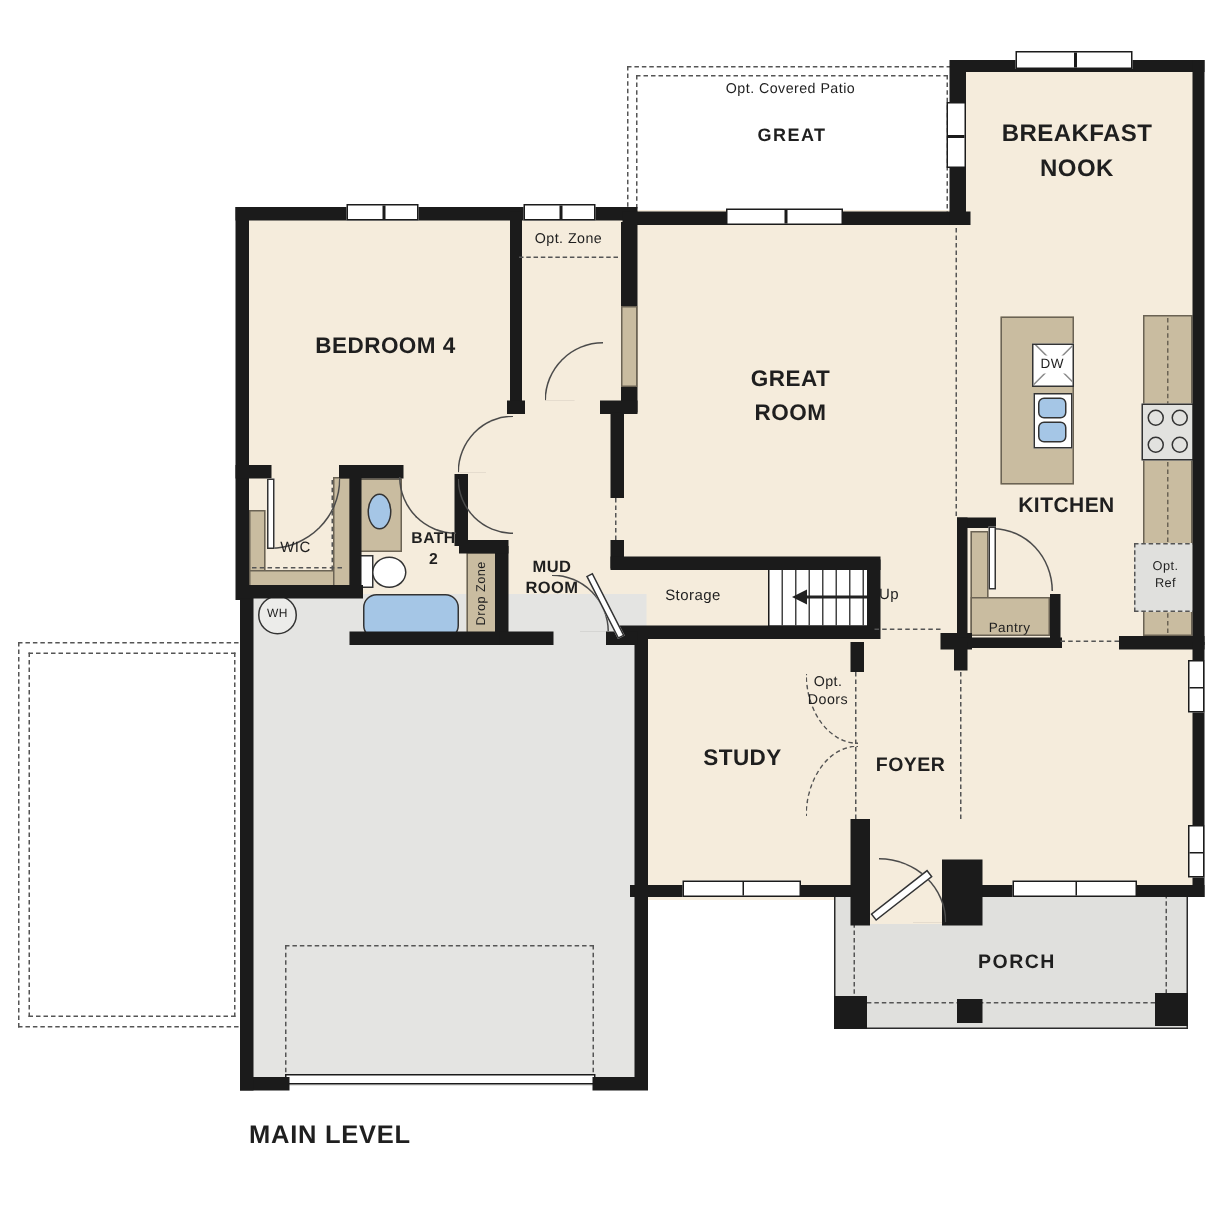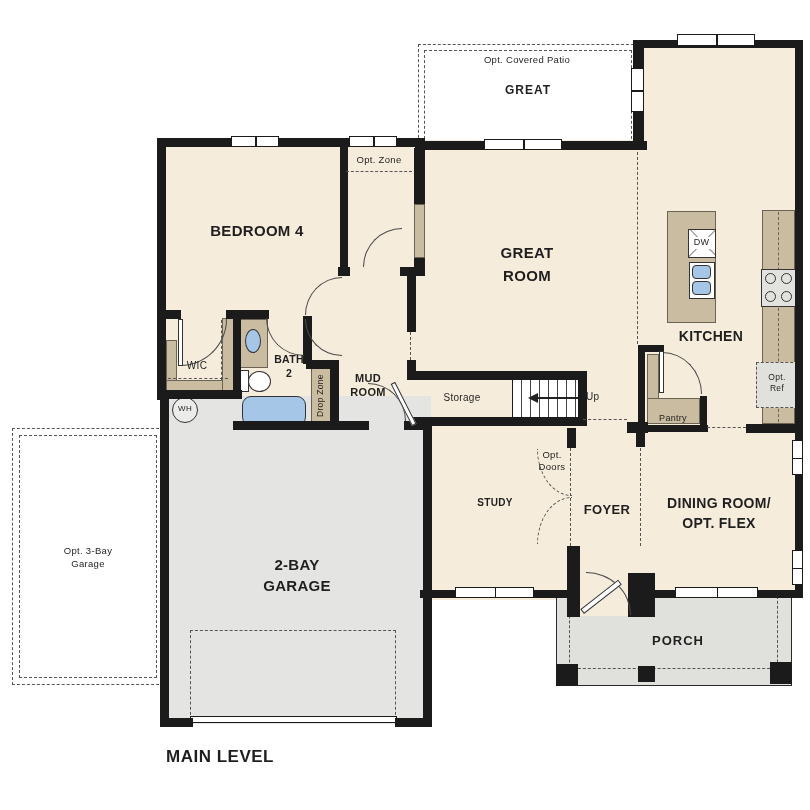--- a/index.html
+++ b/index.html
@@ -195,43 +195,39 @@
   <div class="leaf" style="left:412px;top:379px;width:5px;height:47px;transform:rotate(-27deg);transform-origin:bottom left;"></div>
   <div class="arc a-bl" style="left:662px;top:352px;width:40px;height:42px;"></div>
   <div class="leaf" style="left:659px;top:351px;width:5px;height:42px;"></div>
   <div class="arc a-bl" style="left:586px;top:572px;width:45px;height:43px;"></div>
   <div class="leaf" style="left:584px;top:608px;width:48px;height:6px;transform:rotate(-38deg);transform-origin:bottom left;"></div>
   <div class="arc a-tr a-dash" style="left:537px;top:449px;width:35px;height:47px;"></div>
   <div class="arc a-br a-dash" style="left:537px;top:497px;width:35px;height:47px;"></div>
 
   <div class="lbl" style="left:447px;top:54px;width:160px;font-size:9.5px;">Opt. Covered Patio</div>
   <div class="lbl b" style="left:488px;top:83px;width:80px;font-size:12px;letter-spacing:1px;">GREAT</div>
+  <div class="lbl b" style="left:643px;top:78px;width:150px;font-size:16px;line-height:1.45;">BREAKFAST
+NOOK</div>
   <div class="lbl" style="left:339px;top:154px;width:80px;font-size:9.5px;">Opt. Zone</div>
   <div class="lbl b" style="left:177px;top:221px;width:160px;font-size:15px;">BEDROOM 4</div>
   <div class="lbl b" style="left:467px;top:242px;width:120px;font-size:15px;line-height:1.5;">GREAT
 ROOM</div>
   <div class="lbl b" style="left:656px;top:327px;width:110px;font-size:14px;">KITCHEN</div>
   <div class="lbl" style="left:172px;top:359px;width:50px;font-size:10px;">WIC</div>
   <div class="lbl b" style="left:259px;top:353px;width:60px;font-size:10.5px;line-height:1.3;">BATH
 2</div>
   <div class="lbl b" style="left:334px;top:372px;width:68px;font-size:11px;line-height:1.25;">MUD
 ROOM</div>
   <div class="lbl" style="left:427px;top:391px;width:70px;font-size:10px;">Storage</div>
   <div class="lbl" style="left:586px;top:390px;width:30px;font-size:10px;text-align:left;">Up</div>
   <div class="lbl" style="left:757px;top:372px;width:40px;font-size:8.5px;line-height:1.25;">Opt.
 Ref</div>
   <div class="lbl" style="left:648px;top:413px;width:50px;font-size:9px;">Pantry</div>
   <div class="lbl" style="left:286px;top:390px;width:70px;font-size:8.5px;transform:rotate(-90deg);">Drop Zone</div>
   <div class="lbl" style="left:172px;top:404px;width:26px;font-size:8px;">WH</div>
-  <div class="lbl" style="left:33px;top:545px;width:110px;font-size:9.5px;line-height:1.35;">Opt. 3-Bay
-Garage</div>
-  <div class="lbl b" style="left:227px;top:554px;width:140px;font-size:15px;line-height:1.4;">2-BAY
-GARAGE</div>
-  <div class="lbl b" style="left:445px;top:496px;width:100px;font-size:10px;">STUDY</div>
+  <div class="lbl b" style="left:445px;top:496px;width:100px;font-size:15px;">STUDY</div>
   <div class="lbl" style="left:522px;top:449px;width:60px;font-size:9.5px;line-height:1.3;">Opt.
 Doors</div>
   <div class="lbl b" style="left:572px;top:502px;width:70px;font-size:13px;">FOYER</div>
-  <div class="lbl b" style="left:639px;top:493px;width:160px;font-size:14px;line-height:1.45;">DINING ROOM/
-OPT. FLEX</div>
   <div class="lbl b" style="left:638px;top:633px;width:80px;font-size:13px;letter-spacing:1px;">PORCH</div>
   <div class="lbl b" style="left:166px;top:746px;width:220px;font-size:17px;letter-spacing:.5px;text-align:left;">MAIN LEVEL</div>
 
 </div>
 
 </body></html>

